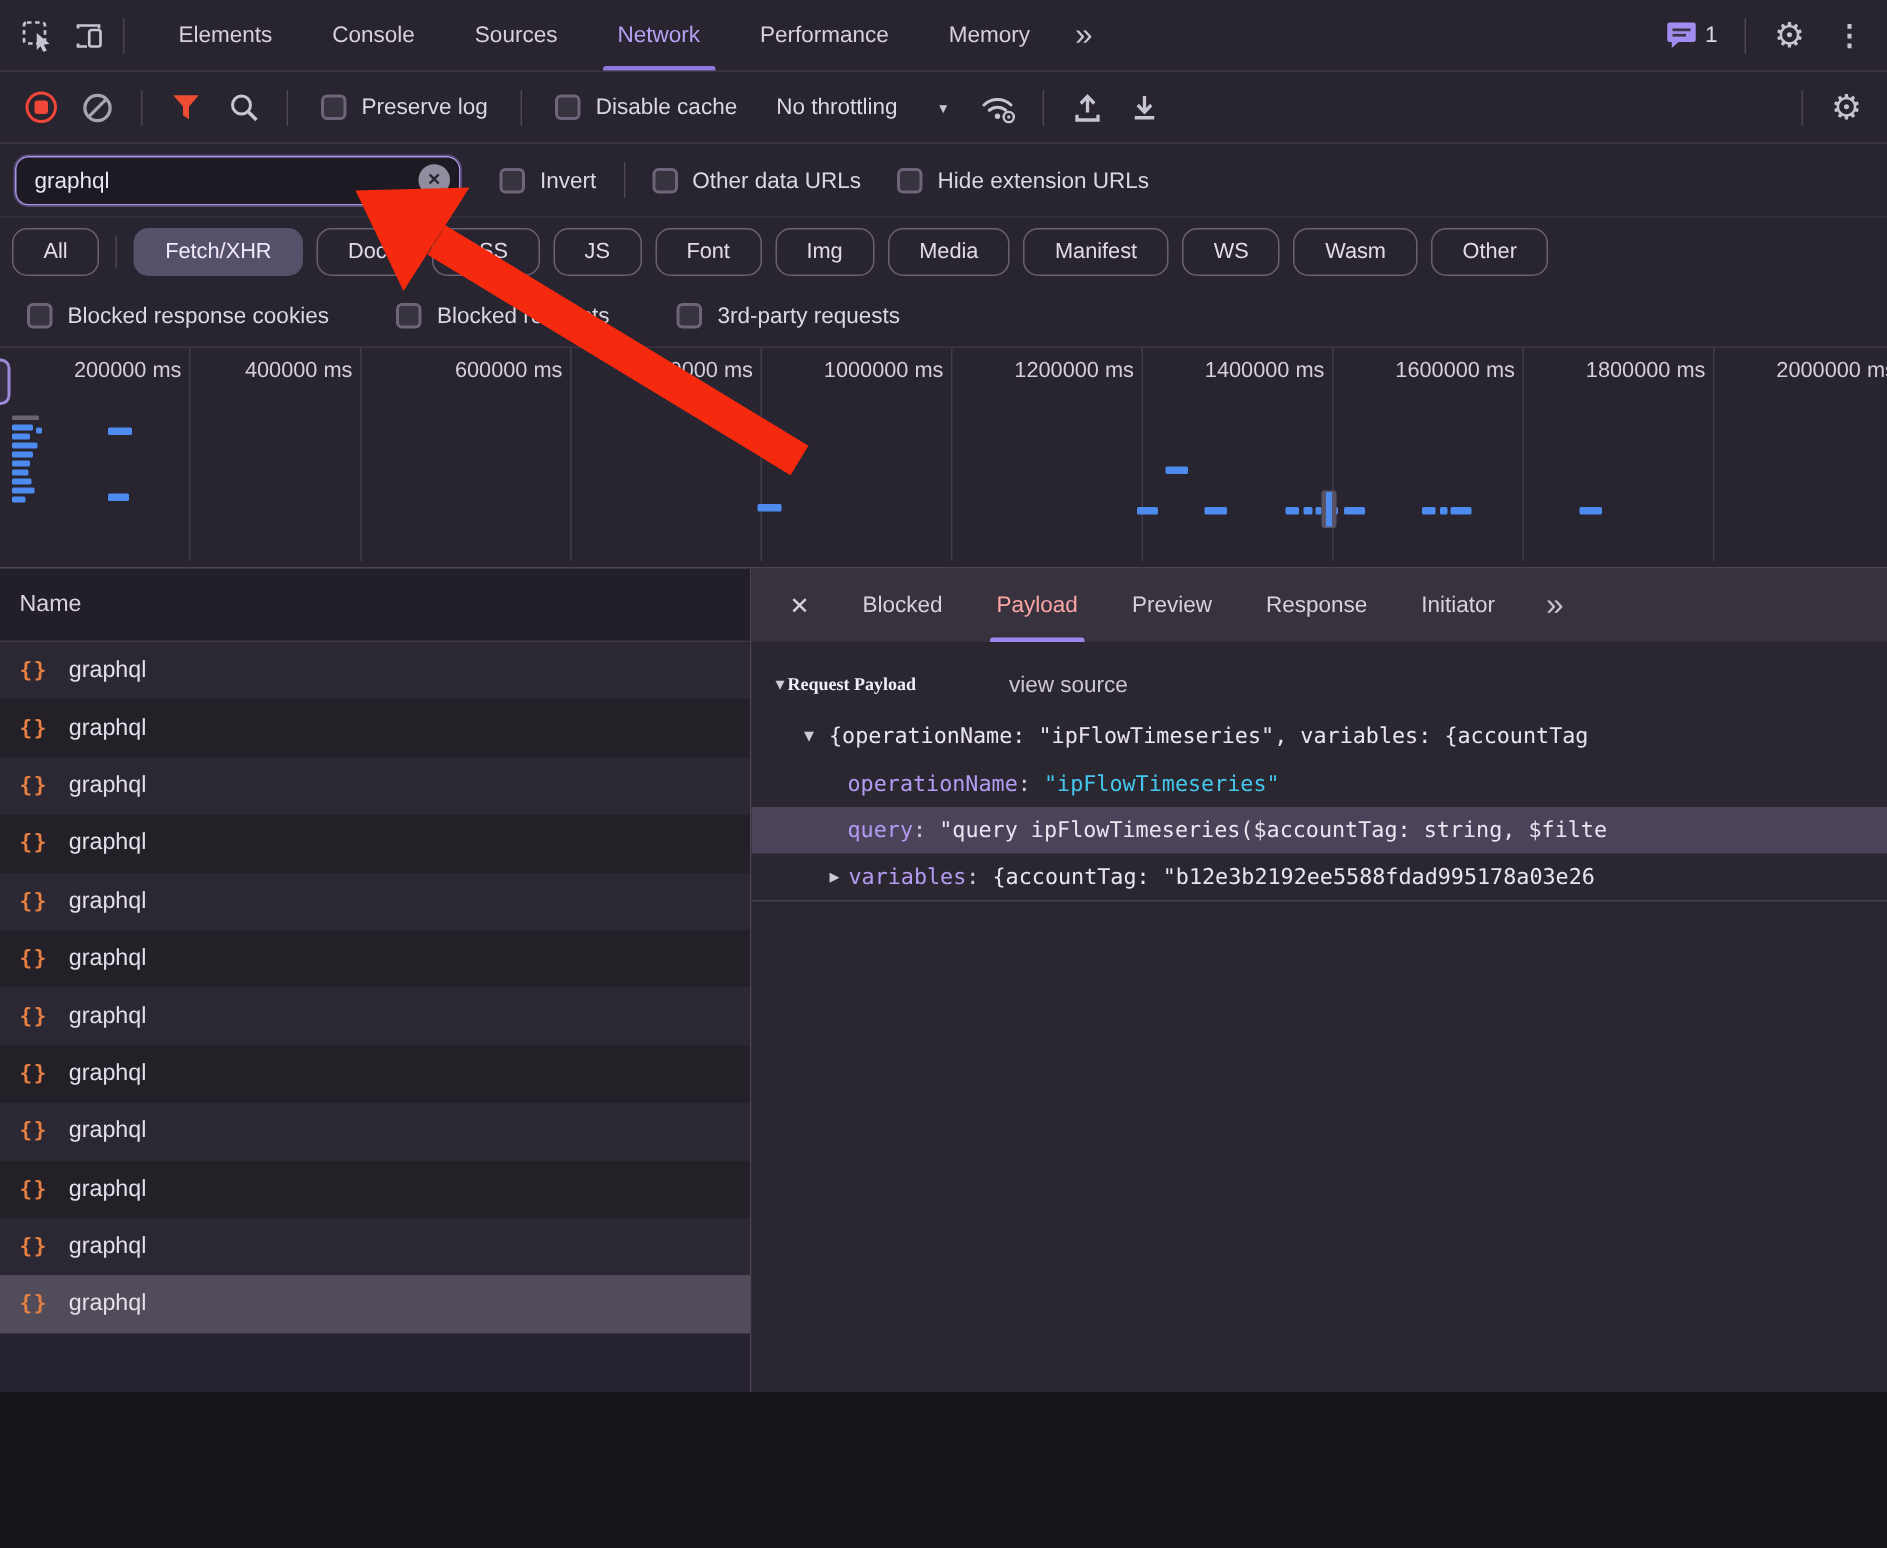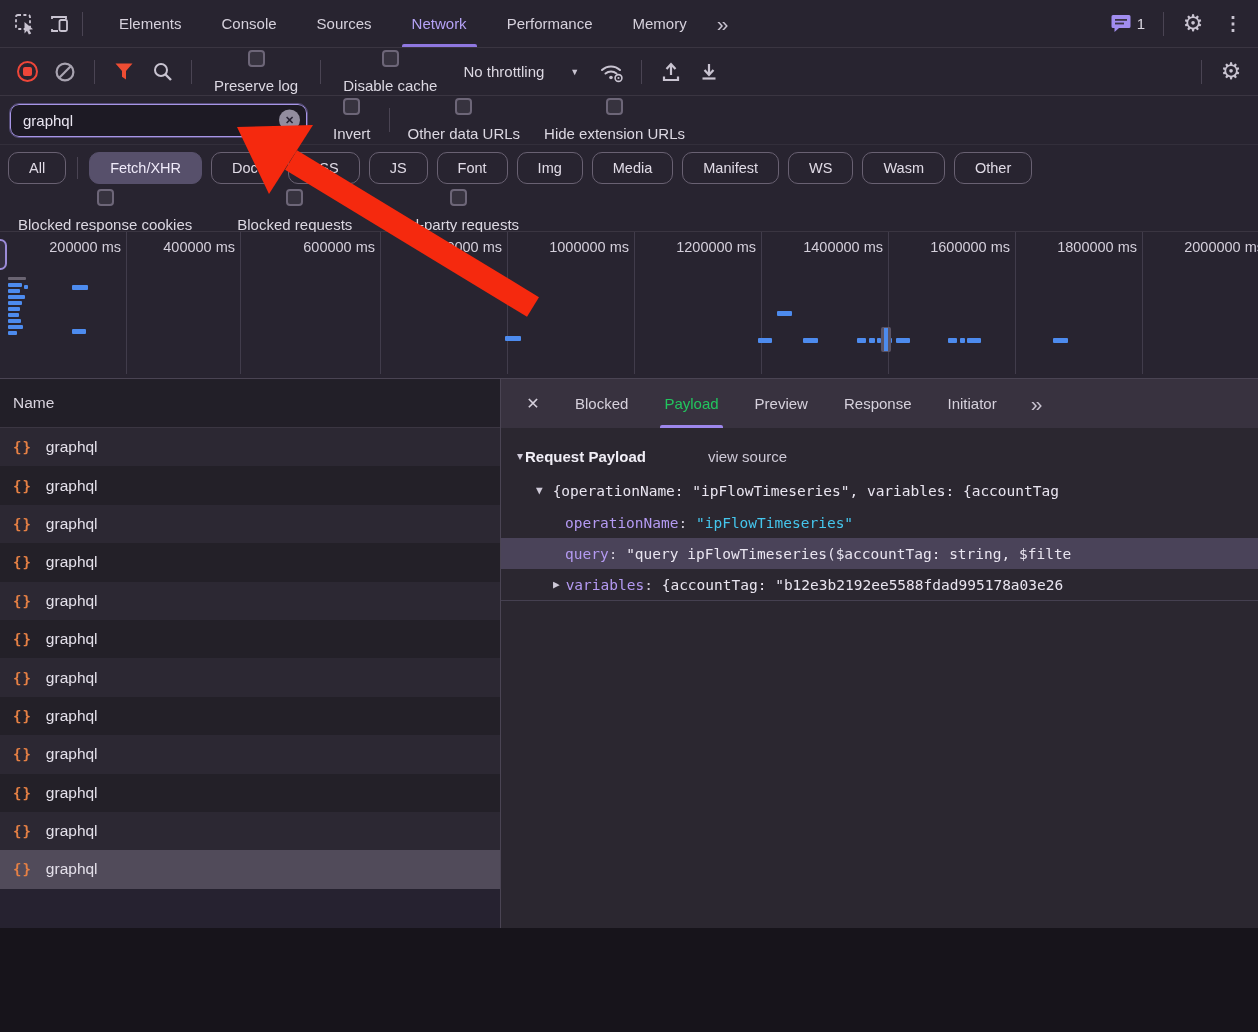--- a/index.html
+++ b/index.html
@@ -23,21 +23,21 @@
   .tabbar-right{ margin-left:auto; display:flex; align-items:center; gap:6px; }
   .issues{ display:flex; align-items:center; gap:6px; padding:0 6px; }
   .issues .cnt{ font-size:15px; color:#dcd8e2; }
   .dots{ font-size:19px; font-weight:bold; color:#c9c4d1; }
 
   
   .toolbar2{ height:48px; display:flex; align-items:center; border-bottom:1px solid #3a3541; padding:0 10px; gap:4px; }
   .rec{ width:21px; height:21px; border:2.5px solid #ee4639; border-radius:50%; display:flex; align-items:center; justify-content:center; }
   .rec i{ display:block; width:9px; height:9px; background:#ee4639; border-radius:2px; }
   .toolbar2 .hdiv{ margin:0 8px; }
-  .check-item{ display:flex; align-items:center; gap:10px; padding:0 10px;flex-direction:column; }
+  .check-item{ display:flex; align-items:center; gap:10px; padding:0 10px; }
   .cb{ width:17px; height:17px; border:2px solid #6d6678; background:#37333f; border-radius:4px; flex:0 0 17px; }
   .throttle{ display:flex; align-items:center; gap:26px; padding:0 12px; color:#dcd8e2; }
   .caret{ font-size:9px; color:#c9c4d1; }
 
   
   .filterrow{ height:49px; display:flex; align-items:center; border-bottom:1px solid #332f3b; padding:0 8px; }
   .filter-input{ position:relative; width:297px; height:33px; margin-left:2px;
     border:1.5px solid #a795e6; outline:1px solid #574e79; border-radius:9px;
     background:#1d1a24; display:flex; align-items:center; padding:0 34px 0 12px; }
   .filter-input .val{ color:#e9e5f0; font-size:15px; }
@@ -79,29 +79,29 @@
   .req-row.selected{ background:#514b5a; }
   .json-ico{ font-family:"DejaVu Sans Mono", monospace; font-weight:bold; font-size:14px; color:#e58045; letter-spacing:1px; }
   .req-row .rname{ color:#e4e0ea; font-size:15.5px; }
 
   
   .pane-right{ flex:1; display:flex; flex-direction:column; background:#2b2730; min-width:0; }
   .dtabs{ height:49px; flex:0 0 49px; display:flex; align-items:center; background:#38323f; padding:0 6px; }
   .close-x{ width:36px; height:36px; display:flex; align-items:center; justify-content:center;
     color:#d5d0dc; font-size:16px; margin:0 6px 0 8px; }
   .dtab{ position:relative; height:100%; display:flex; align-items:center; padding:0 18px; color:#d6d1dc; }
-  .dtab.active{ color:#22c55e; }
+  .dtab.active{ color:#fca5a5; }
   .dtab.active::after{ content:""; position:absolute; left:14px; right:14px; bottom:0; height:3px; background:#9d87ec; border-radius:2px 2px 0 0; }
   .dtabs .more-chevrons{ margin-left:6px; }
 
   .payload{ font-family:"DejaVu Sans Mono", monospace; font-size:14.5px; color:#e9e5f0; padding-top:10px; }
   .p-title-row{ height:36px; display:flex; align-items:center; padding-left:16px;
     font-family:"Liberation Sans", sans-serif; }
   .p-title-row .tri{ font-size:12px; color:#cfcad8; margin-right:2px; }
-  .p-title{ font-weight:bold; font-size:15px; color:#f1eef6; }
+  .p-title{ font-weight:bold; font-size:12px; color:#f1eef6;font-family:Liberation Serif, serif; }
   .view-source{ margin-left:62px; font-size:15px; color:#cdc8d5; }
   .p-row{ height:31px; display:flex; align-items:center; white-space:nowrap; overflow:hidden; }
   .p-preview{ height:33px; padding-left:35px; }
   .p-preview .tri{ font-size:11px; color:#cfcad8; margin-right:10px; }
   .p-kv{ padding-left:64px; }
   .p-kv.hl{ background:#4a4359; }
   .p-vars{ padding-left:52px; }
   .p-vars .tri{ font-size:11px; color:#cfcad8; margin-right:6px; }
   .pkey{ color:#b49af2; }
   .pcolon{ color:#d0cbd8; }

